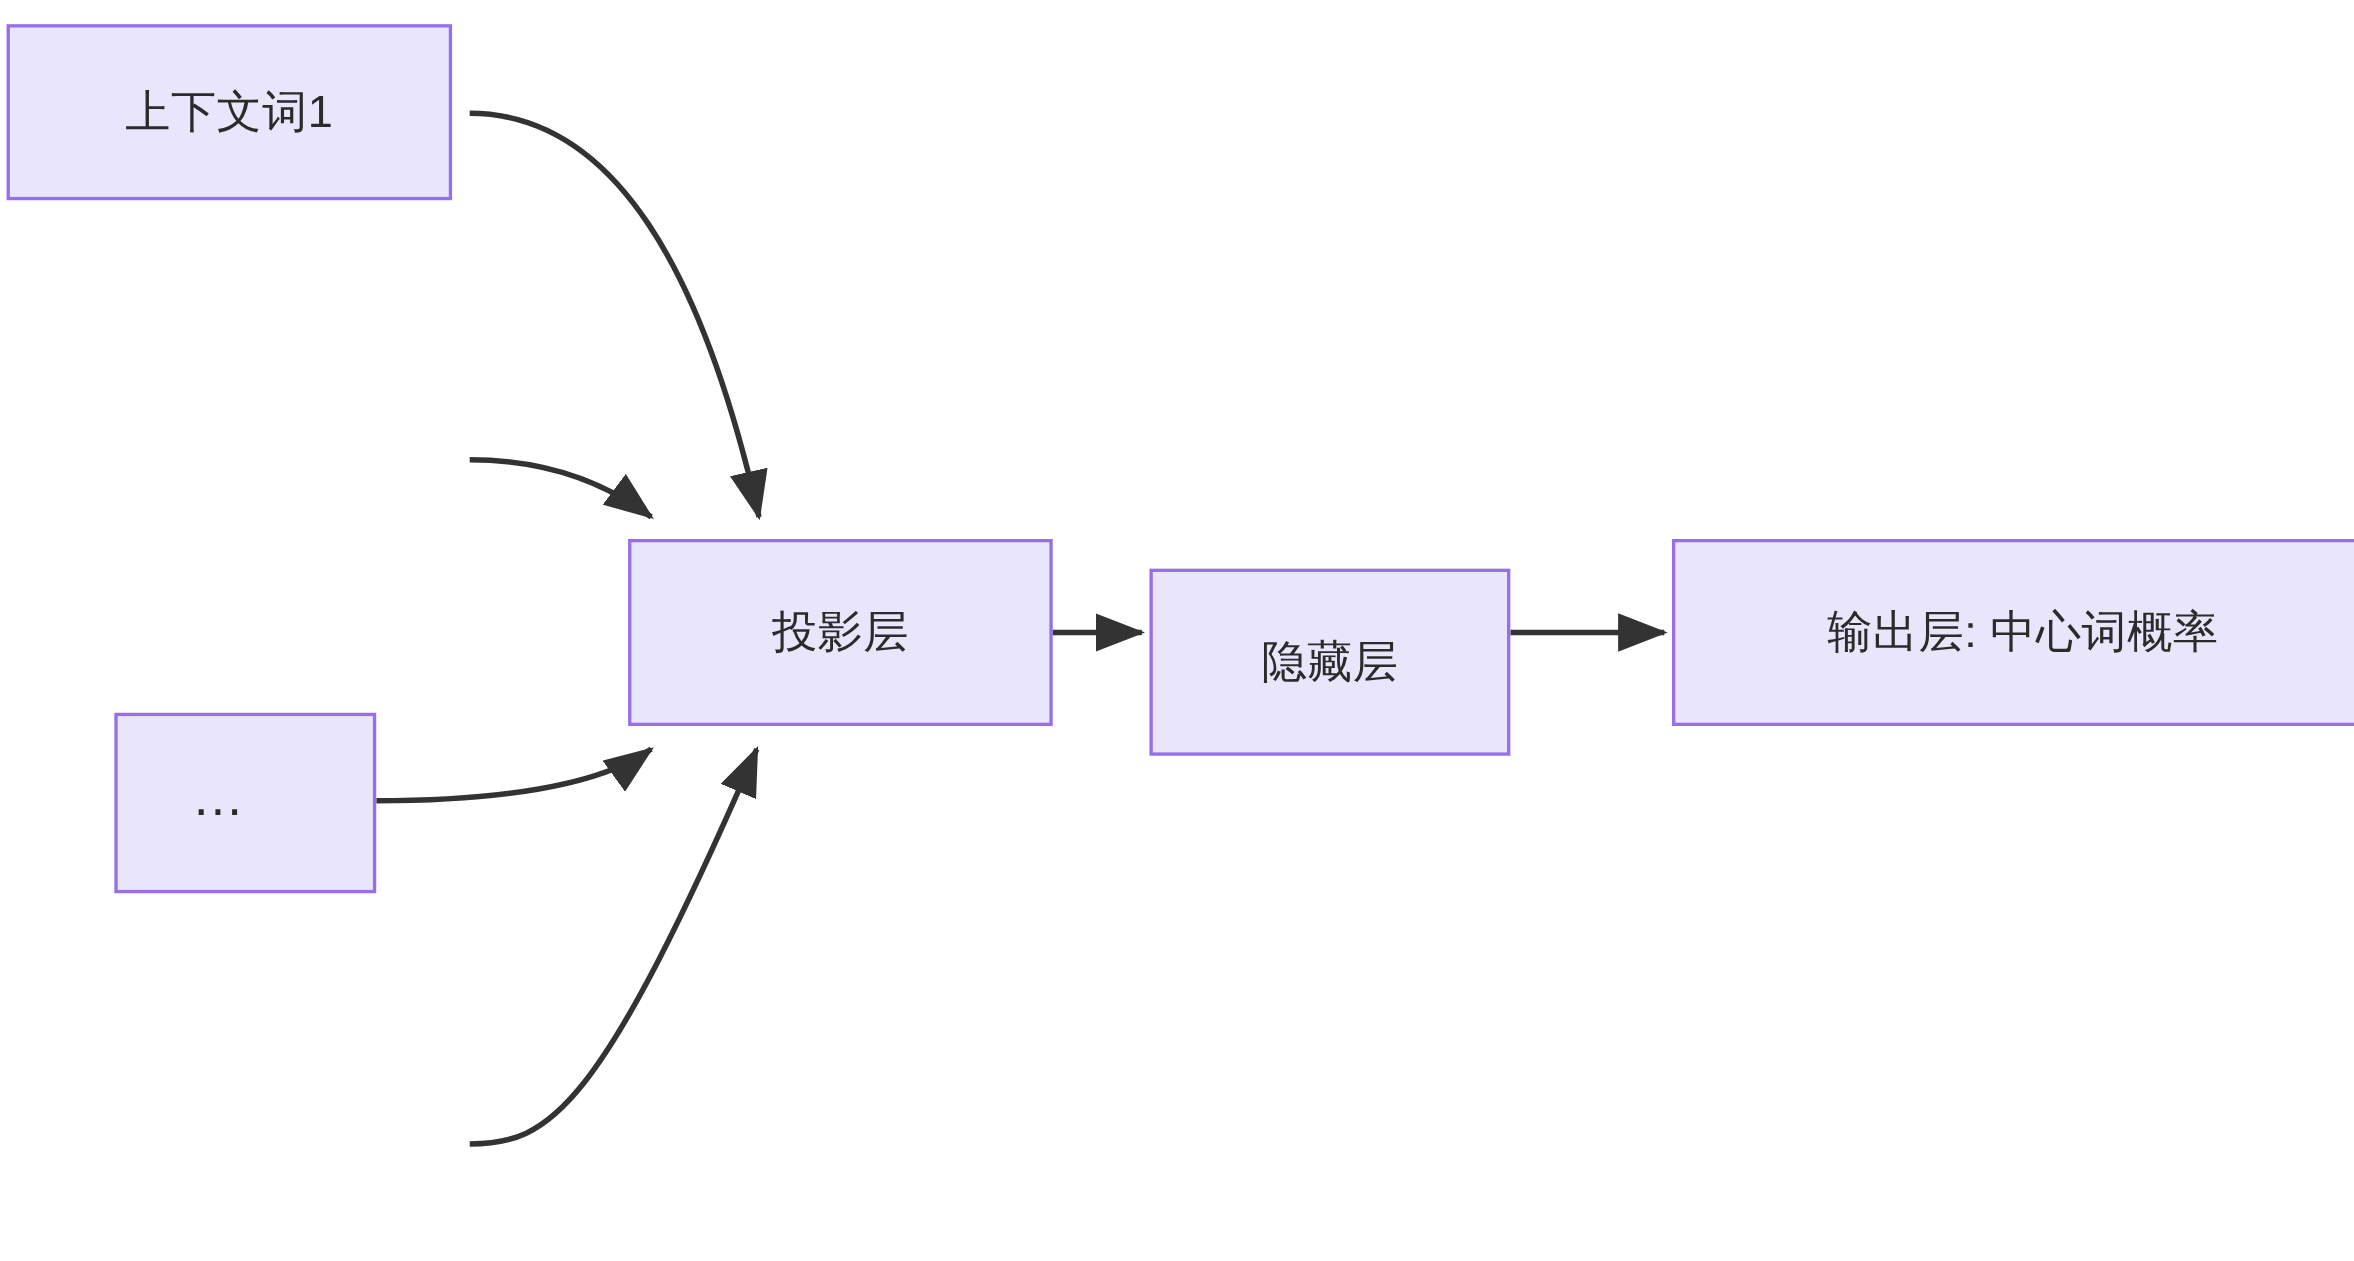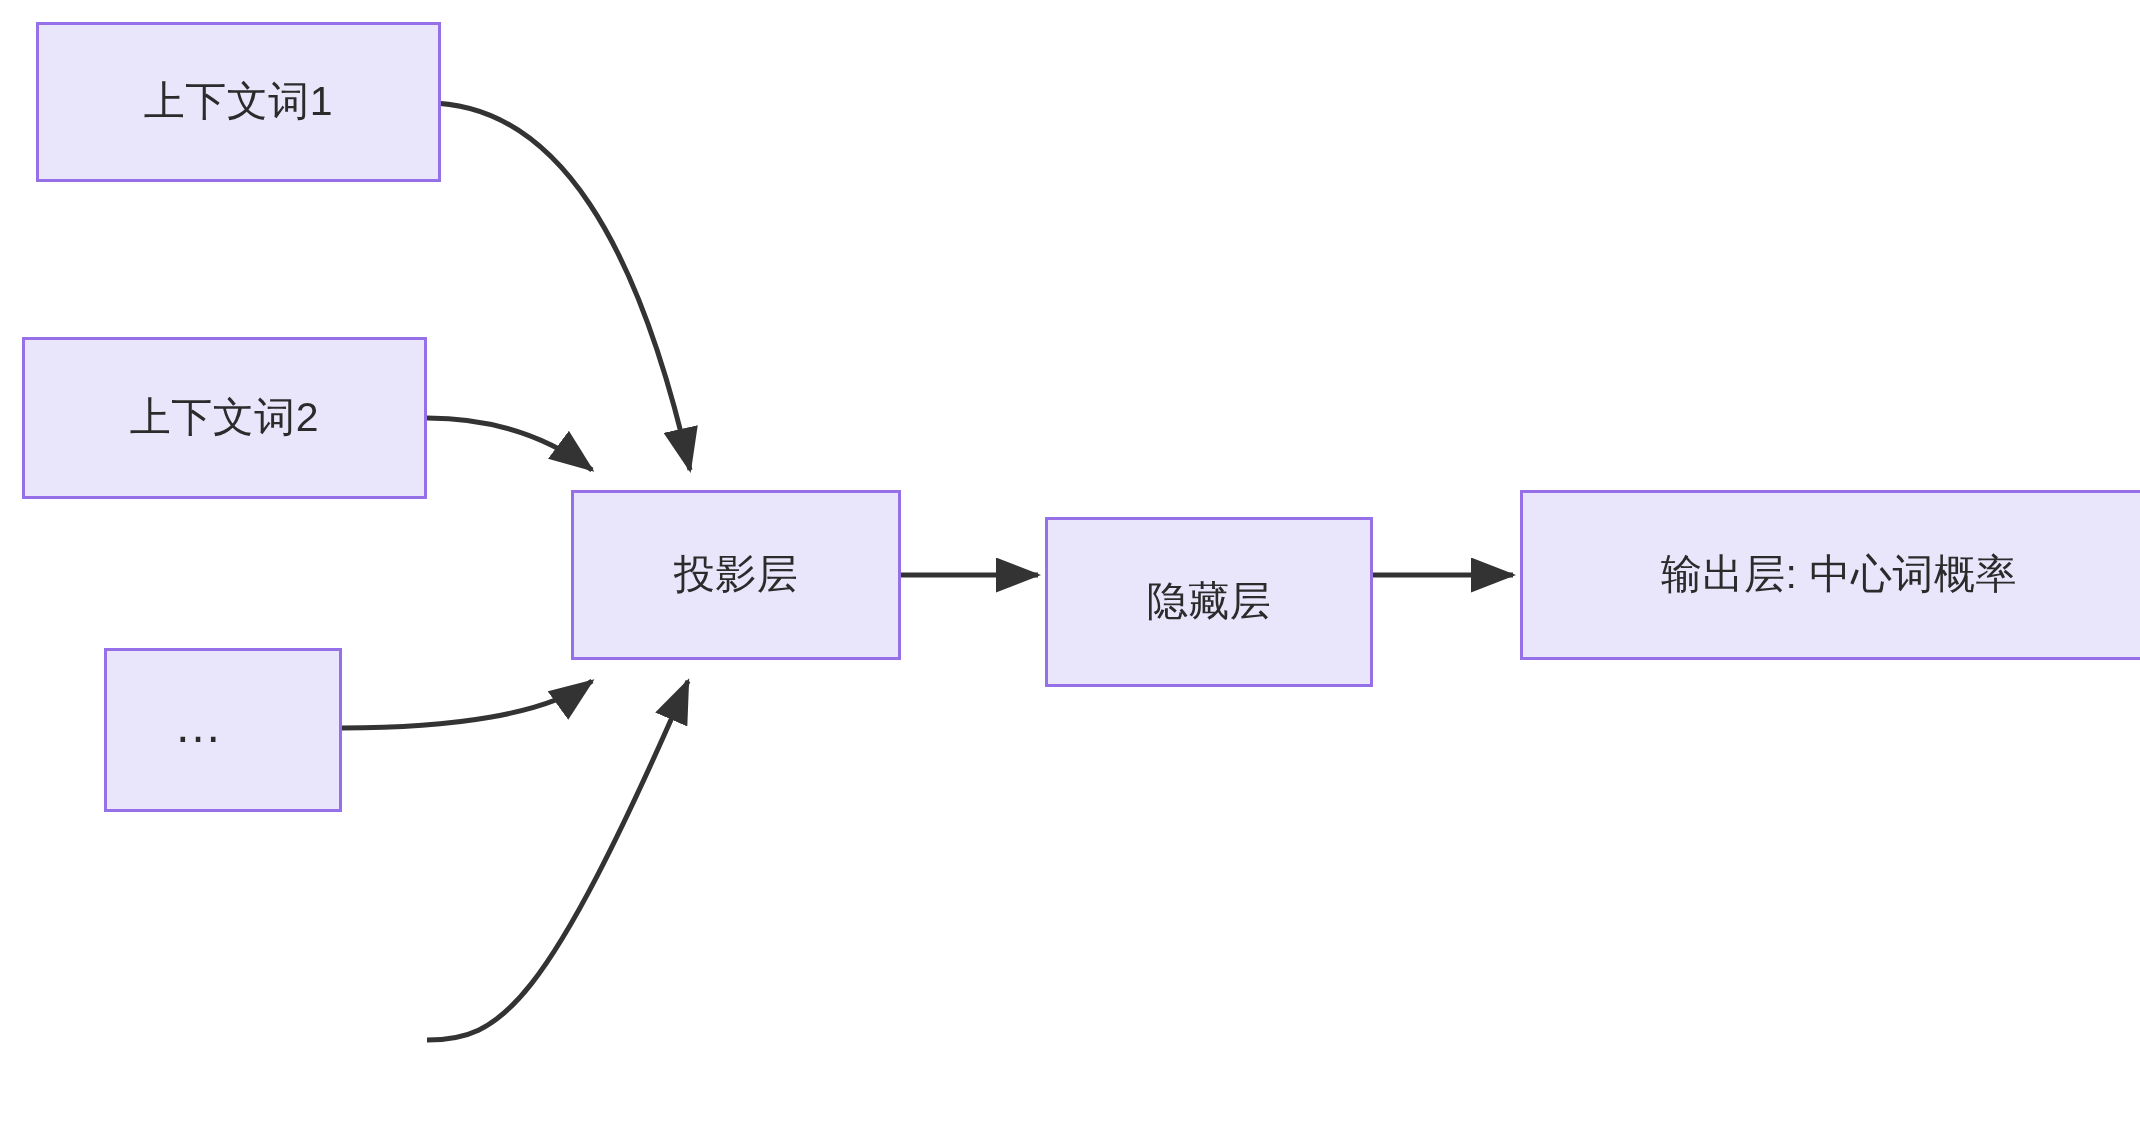--- a/index.html
+++ b/index.html
@@ -42,25 +42,25 @@
     text-align: center;
   }
   .node-label.dots {
     font-size: 48px;
     letter-spacing: 2px;
     position: relative;
     left: -24px;
     top: -4px;
   }
   
-  #node-ctx1    { left: 36px;   top: 22px;   width: 405px; height: 160px; }
+  #node-ctx1    { left: 6px;   top: 22px;   width: 405px; height: 160px; }
   #node-ctx2    { left: 22px;   top: 337px;  width: 405px; height: 162px; }
   #node-ellipsis{ left: 104px;  top: 648px;  width: 238px; height: 164px; }
   #node-ctxn    { left: 22px;   top: 958px;  width: 405px; height: 166px; }
-  #node-proj    { left: 571px;  top: 490px;  width: 330px; height: 170px; }
+  #node-proj    { left: 571px;  top: 490px;  width: 386px; height: 170px; }
   #node-hidden  { left: 1045px; top: 517px;  width: 328px; height: 170px; }
   #node-output  { left: 1520px; top: 490px;  width: 638px; height: 170px; }
 </style>
 </head>
 <body>
 
 <div id="canvas">
 
   <svg id="edge-layer" viewBox="0 0 2140 1146" xmlns="http://www.w3.org/2000/svg">
     <defs>
@@ -79,23 +79,20 @@
 
     <path d="M 901,575 L 1038,575" fill="none" stroke="#333333" stroke-width="5" marker-end="url(#arrowhead)"></path>
 
     <path d="M 1373,575 L 1513,575" fill="none" stroke="#333333" stroke-width="5" marker-end="url(#arrowhead)"></path>
   </svg>
 
   <div class="node" id="node-ctx1">
     <span class="node-label">上下文词1</span>
   </div>
 
-  <div class="node" id="node-ctx2">
-    <span class="node-label">上下文词2</span>
-  </div>
 
   <div class="node" id="node-ellipsis">
     <span class="node-label dots">…</span>
   </div>
 
 
   <div class="node" id="node-proj">
     <span class="node-label">投影层</span>
   </div>
 

